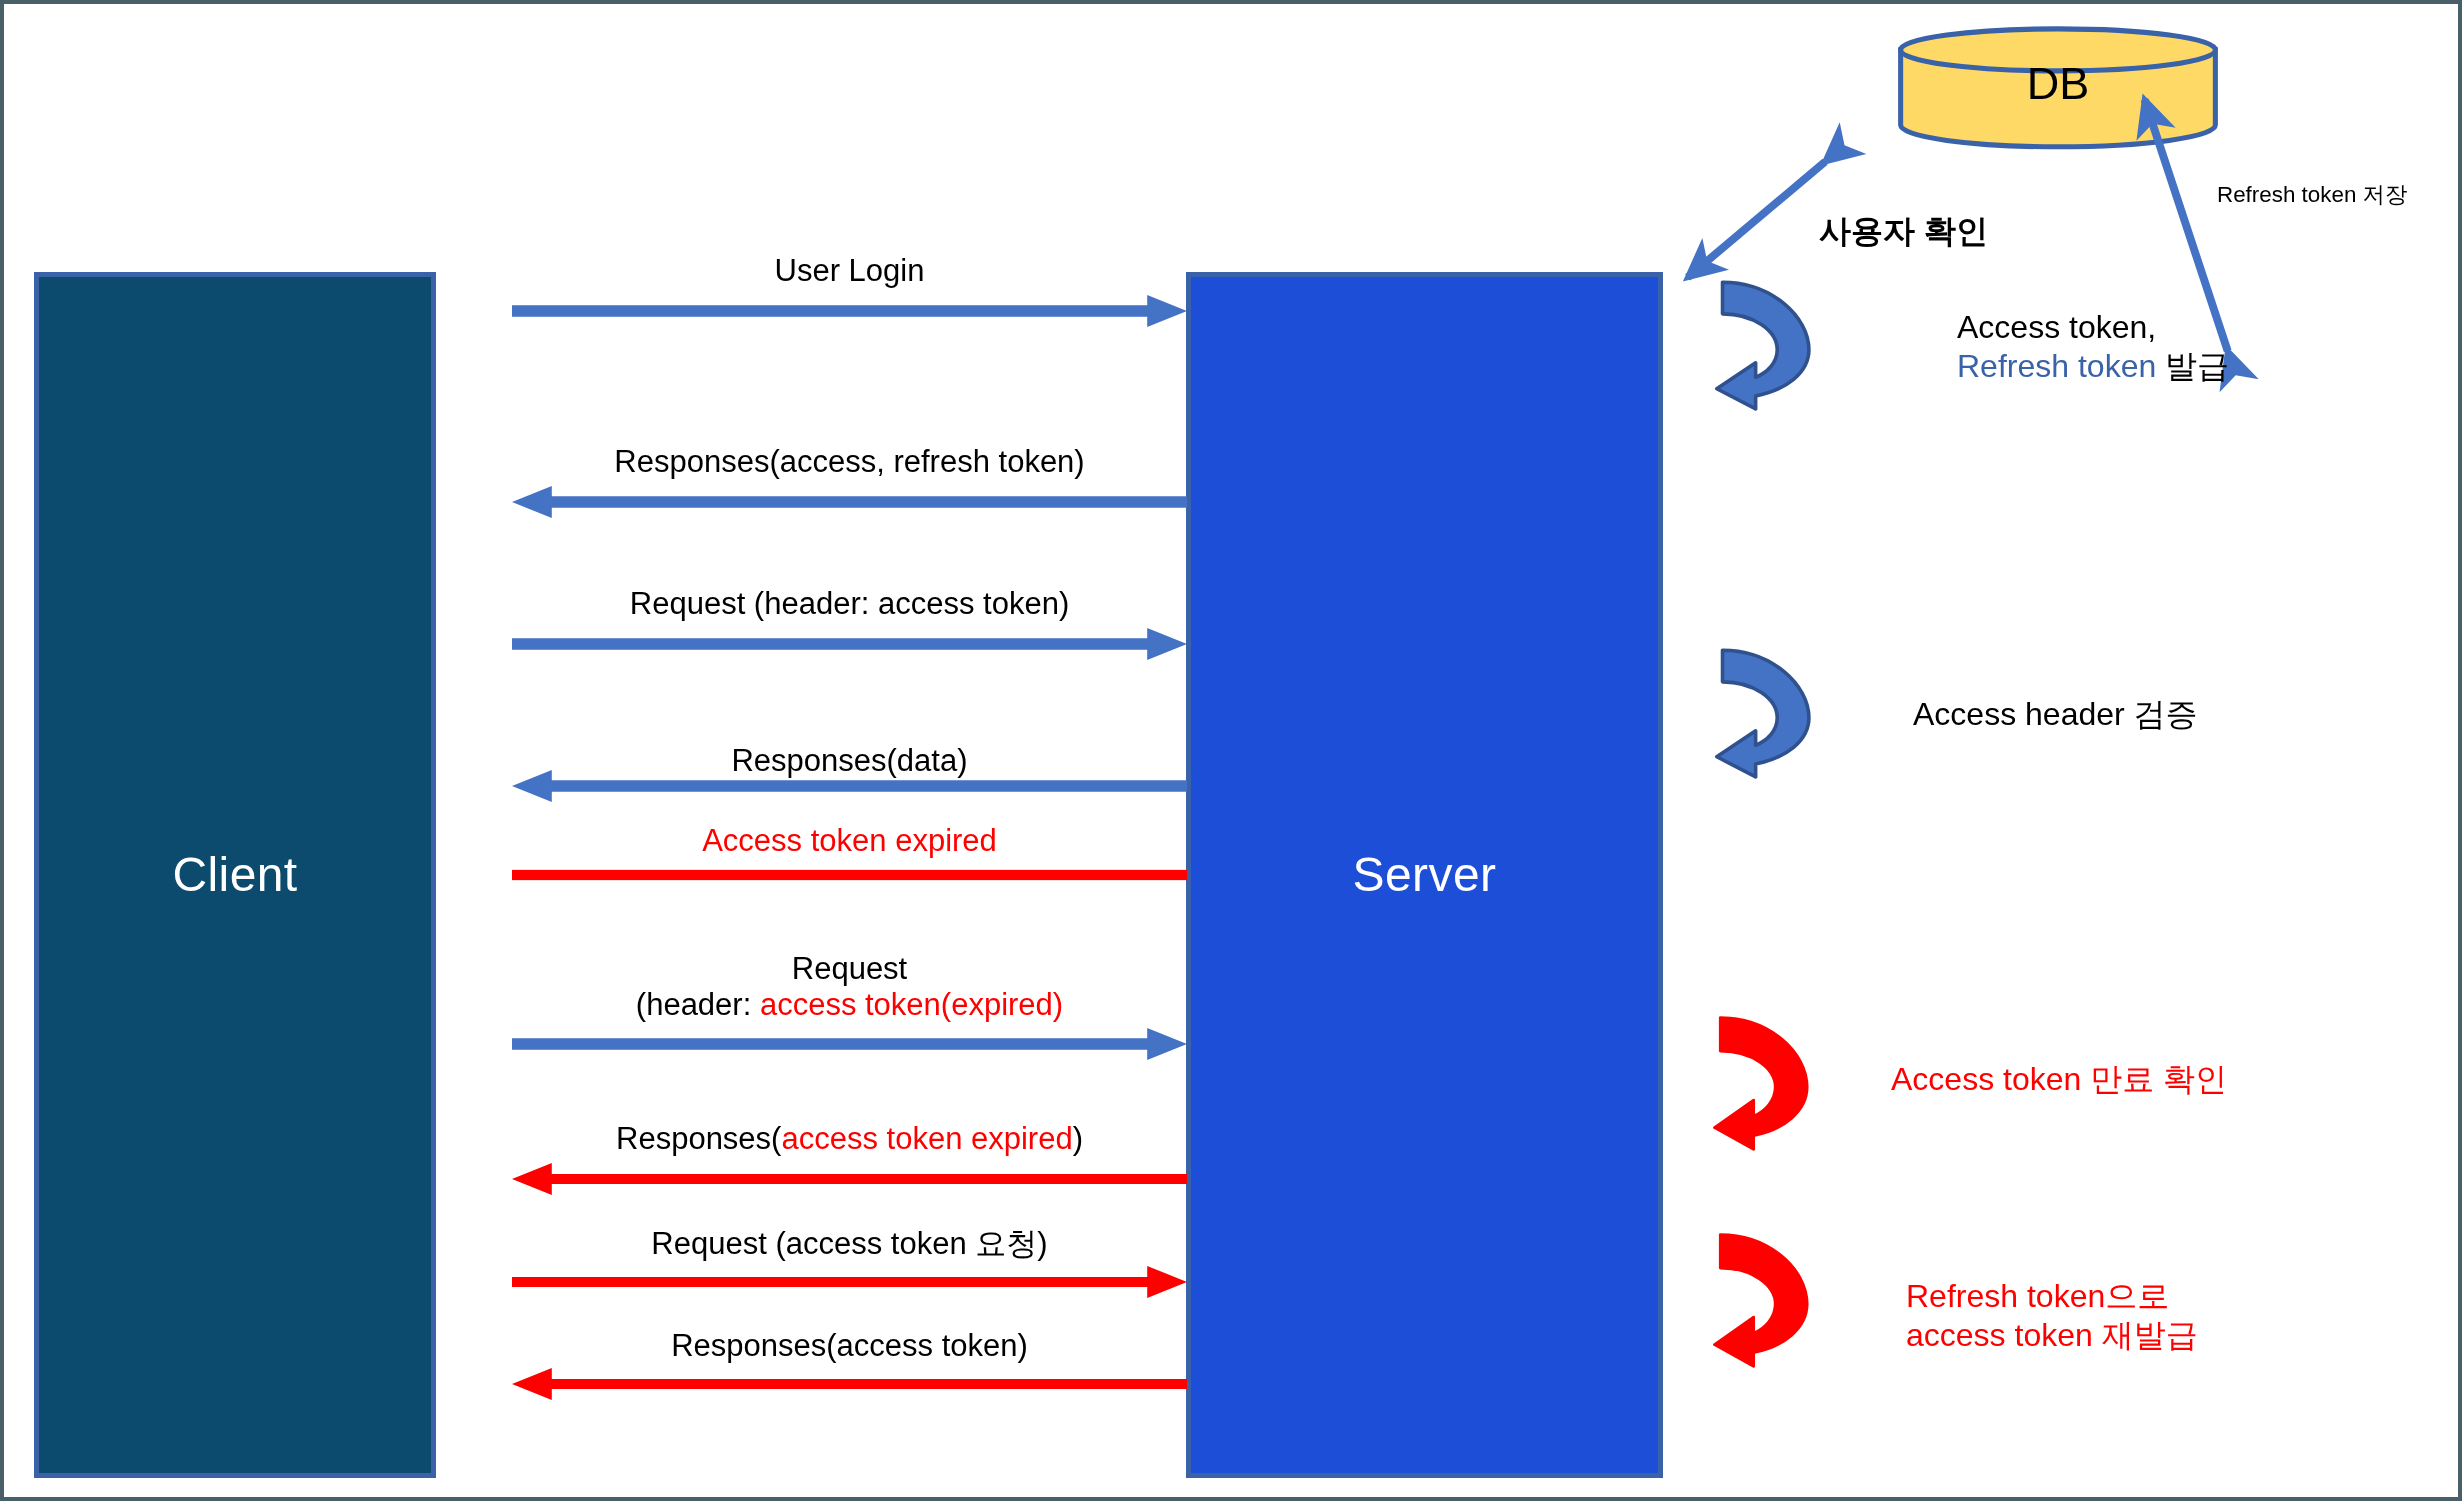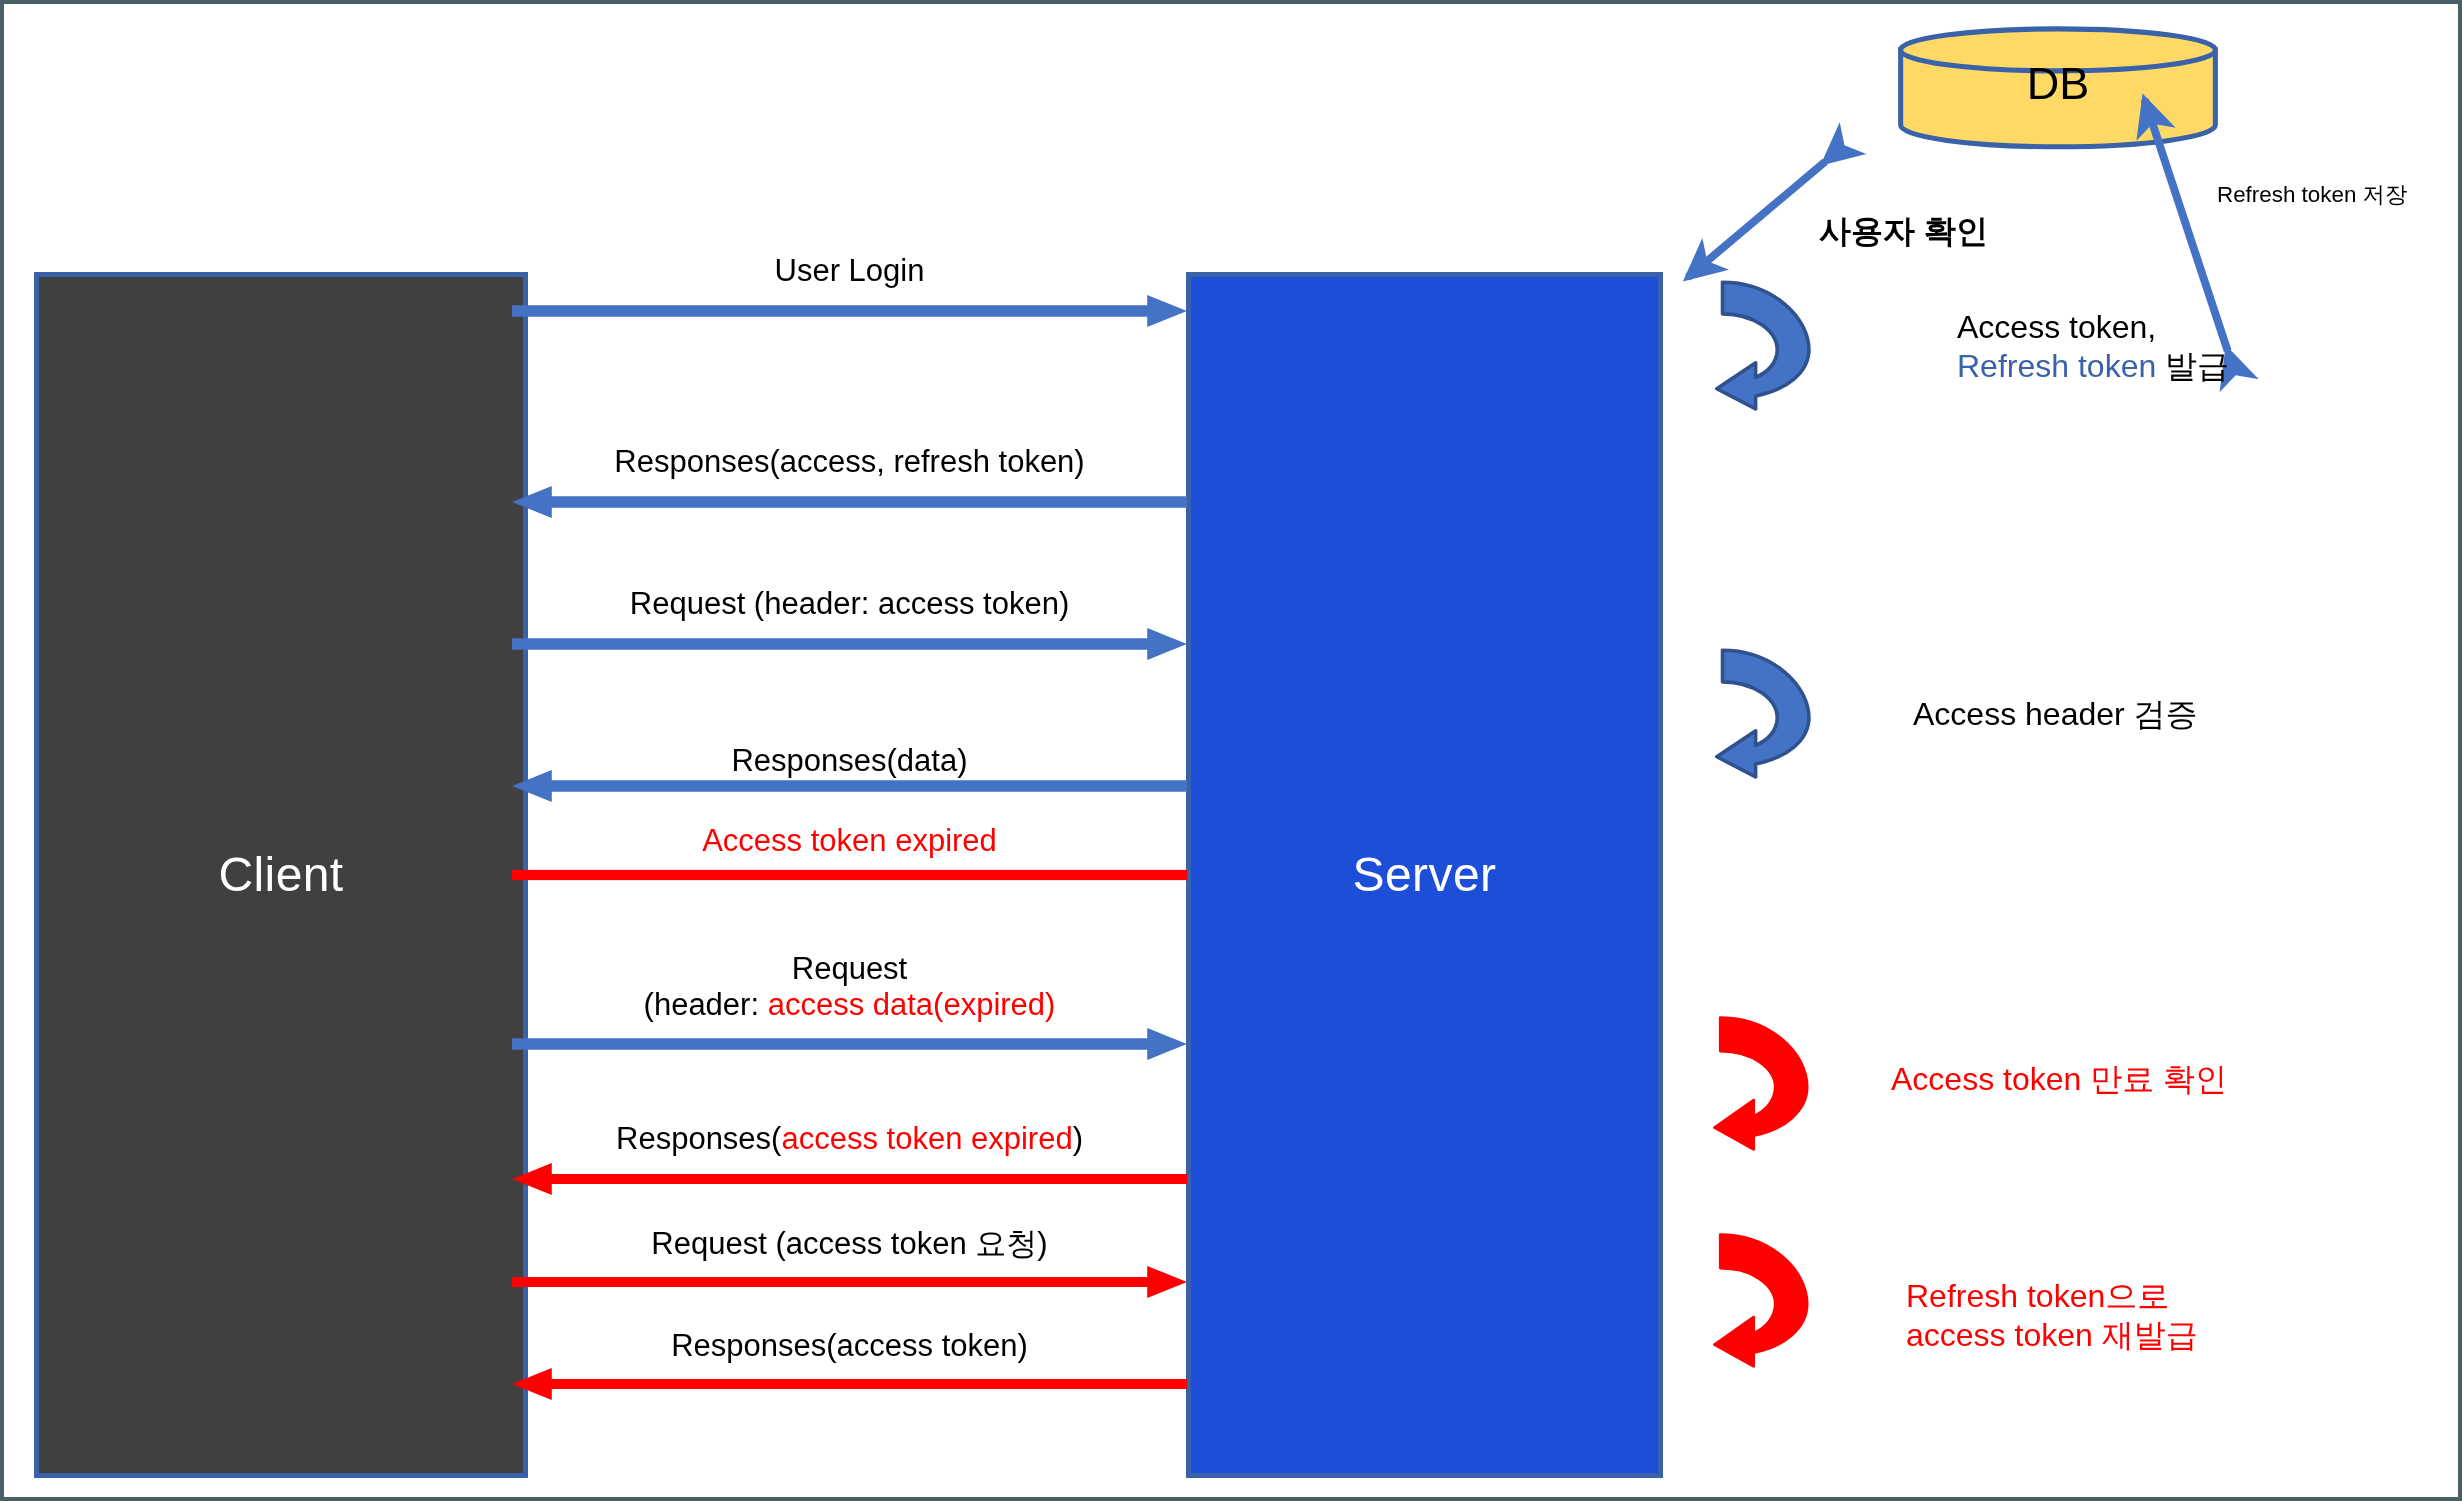--- a/index.html
+++ b/index.html
@@ -24,21 +24,21 @@
     justify-content:center;
   }
   .actor-label{
     color:#ffffff;
     font-size:48px;
     font-weight:400;
     letter-spacing:0.4px;
     line-height:1;
     user-select:none;
   }
-  #client-box{left:30px;top:268px;width:494px;height:1206px;background:#404040;}
+  #client-box{left:30px;top:268px;width:402px;height:1206px;background:#0c4a6e;}
   #server-box{left:1182px;top:268px;width:477px;height:1206px;background:#1d4ed8;}
 
   
   .msg{
     position:absolute;
     left:508px;
     width:675px;
     height:0;
   }
   .msg .lbl{
@@ -196,21 +196,21 @@
   </div>
 
   <div class="msg" style="top:871px;">
     <div class="lbl" style="bottom:16px;color:#ff0000;">Access token expired</div>
     <svg viewBox="0 0 933 52" preserveAspectRatio="none">
       <rect x="0" y="19" width="933" height="14" fill="#ff0000"></rect>
     </svg>
   </div>
 
   <div class="msg" style="top:1040px;">
-    <div class="lbl two-line" style="bottom:20px;line-height:1.18;">Request<br>(header: <span class="red">access data(expired)</span></div>
+    <div class="lbl two-line" style="bottom:20px;line-height:1.18;">Request<br>(header: <span class="red">access token(expired)</span></div>
     <svg viewBox="0 0 933 52" preserveAspectRatio="none">
       <polygon points="0,18 878,18 878,4 933,26 878,48 878,34 0,34" fill="#4472c4"></polygon>
     </svg>
   </div>
 
   <div class="msg" style="top:1175px;">
     <div class="lbl" style="bottom:22px;">Responses(<span class="red">access token expired</span>)</div>
     <svg viewBox="0 0 933 52" preserveAspectRatio="none">
       <polygon points="933,19 55,19 55,4 0,26 55,48 55,33 933,33" fill="#ff0000"></polygon>
     </svg>

